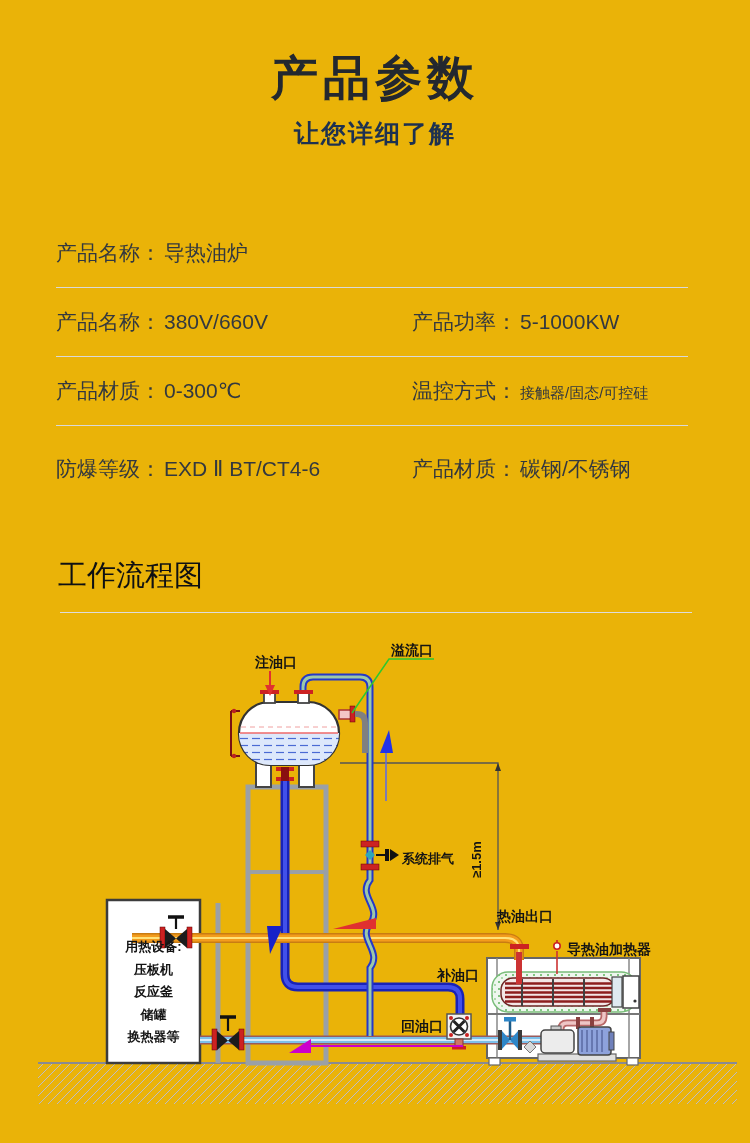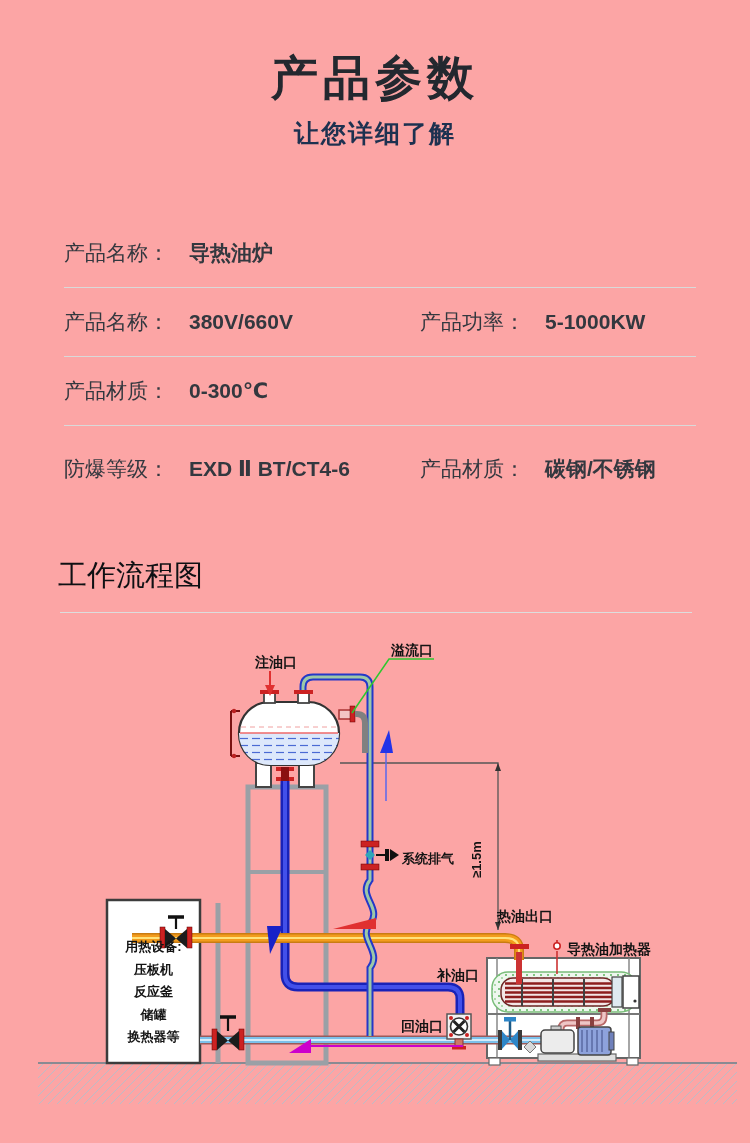--- a/index.html
+++ b/index.html
@@ -1,28 +1,28 @@
 <!DOCTYPE html>
 <html><head>
 <meta charset="utf-8">
 <style>
   html,body{margin:0;padding:0;background:#fff;}
   body{font-family:"Liberation Sans","DejaVu Sans",sans-serif;}
-  .page{position:relative;width:750px;height:1143px;margin:0 auto;background:#fca5a5;overflow:hidden;}
+  .page{position:relative;width:750px;height:1143px;margin:0 auto;background:#eab308;overflow:hidden;}
   .header{position:absolute;top:54px;left:0;width:100%;text-align:center;}
   .title{font-size:47px;font-weight:800;color:#23282f;letter-spacing:5px;line-height:1;}
   .subtitle{margin-top:16px;font-size:25px;font-weight:700;color:#1d3150;letter-spacing:2px;}
-  .params{position:absolute;top:219px;left:64px;width:632px;}
+  .params{position:absolute;top:219px;left:56px;width:632px;}
   .p-row{display:flex;align-items:center;height:68px;border-bottom:1px solid #d9d9d9;
          font-size:21px;color:#33383f;}
   .p-row.last{border-bottom:none;height:86px;align-items:center;}
   .cell-l{width:356px;display:flex;align-items:baseline;}
   .cell-r{flex:1;display:flex;align-items:baseline;}
   .lbl{white-space:nowrap;}
-  .val{margin-left:20px;white-space:nowrap;font-weight:bold;}
+  .val{margin-left:3px;white-space:nowrap;}
   .val.small{font-size:15px;}
   .section-title{position:absolute;top:556px;left:58px;font-size:29px;font-weight:400;color:#0e1013;}
   .rule{position:absolute;top:612px;left:60px;width:632px;border-top:1px solid #dddddd;}
   svg.diagram{position:absolute;top:620px;left:0;}
   svg text{font-family:"Liberation Sans","DejaVu Sans",sans-serif;}
   .dlabel{font-size:14px;font-weight:700;fill:#141414;}
   .dlabel-sm{font-size:13px;font-weight:700;fill:#141414;}
 </style>
 </head>
 <body>
@@ -48,20 +48,24 @@
       </div>
       <div class="cell-r">
         <span class="lbl">产品功率：</span>
         <span class="val">5-1000KW</span>
       </div>
     </div>
     <div class="p-row">
       <div class="cell-l">
         <span class="lbl">产品材质：</span>
         <span class="val">0-300℃</span>
+      </div>
+      <div class="cell-r">
+        <span class="lbl">温控方式：</span>
+        <span class="val small">接触器/固态/可控硅</span>
       </div>
     </div>
     <div class="p-row last">
       <div class="cell-l">
         <span class="lbl">防爆等级：</span>
         <span class="val">EXD Ⅱ BT/CT4-6</span>
       </div>
       <div class="cell-r">
         <span class="lbl">产品材质：</span>
         <span class="val">碳钢/不锈钢</span>

